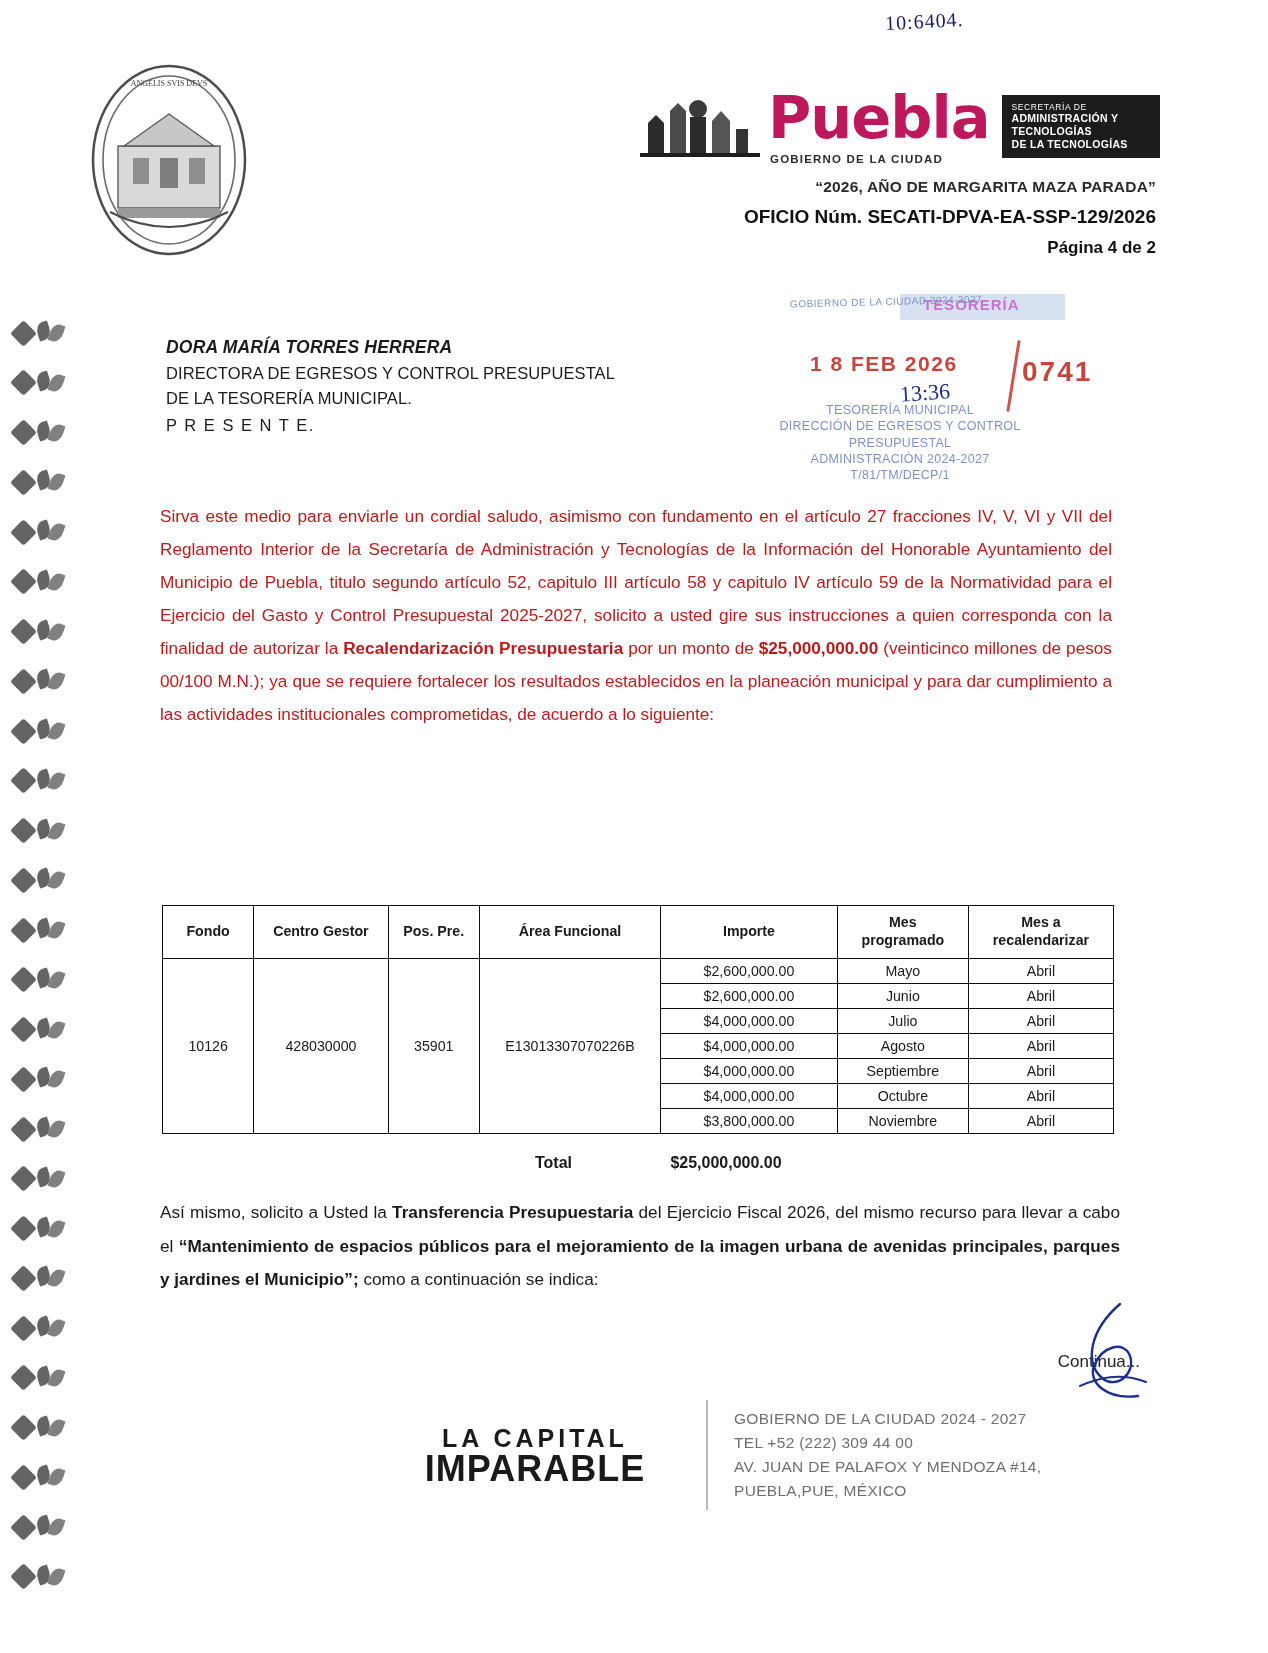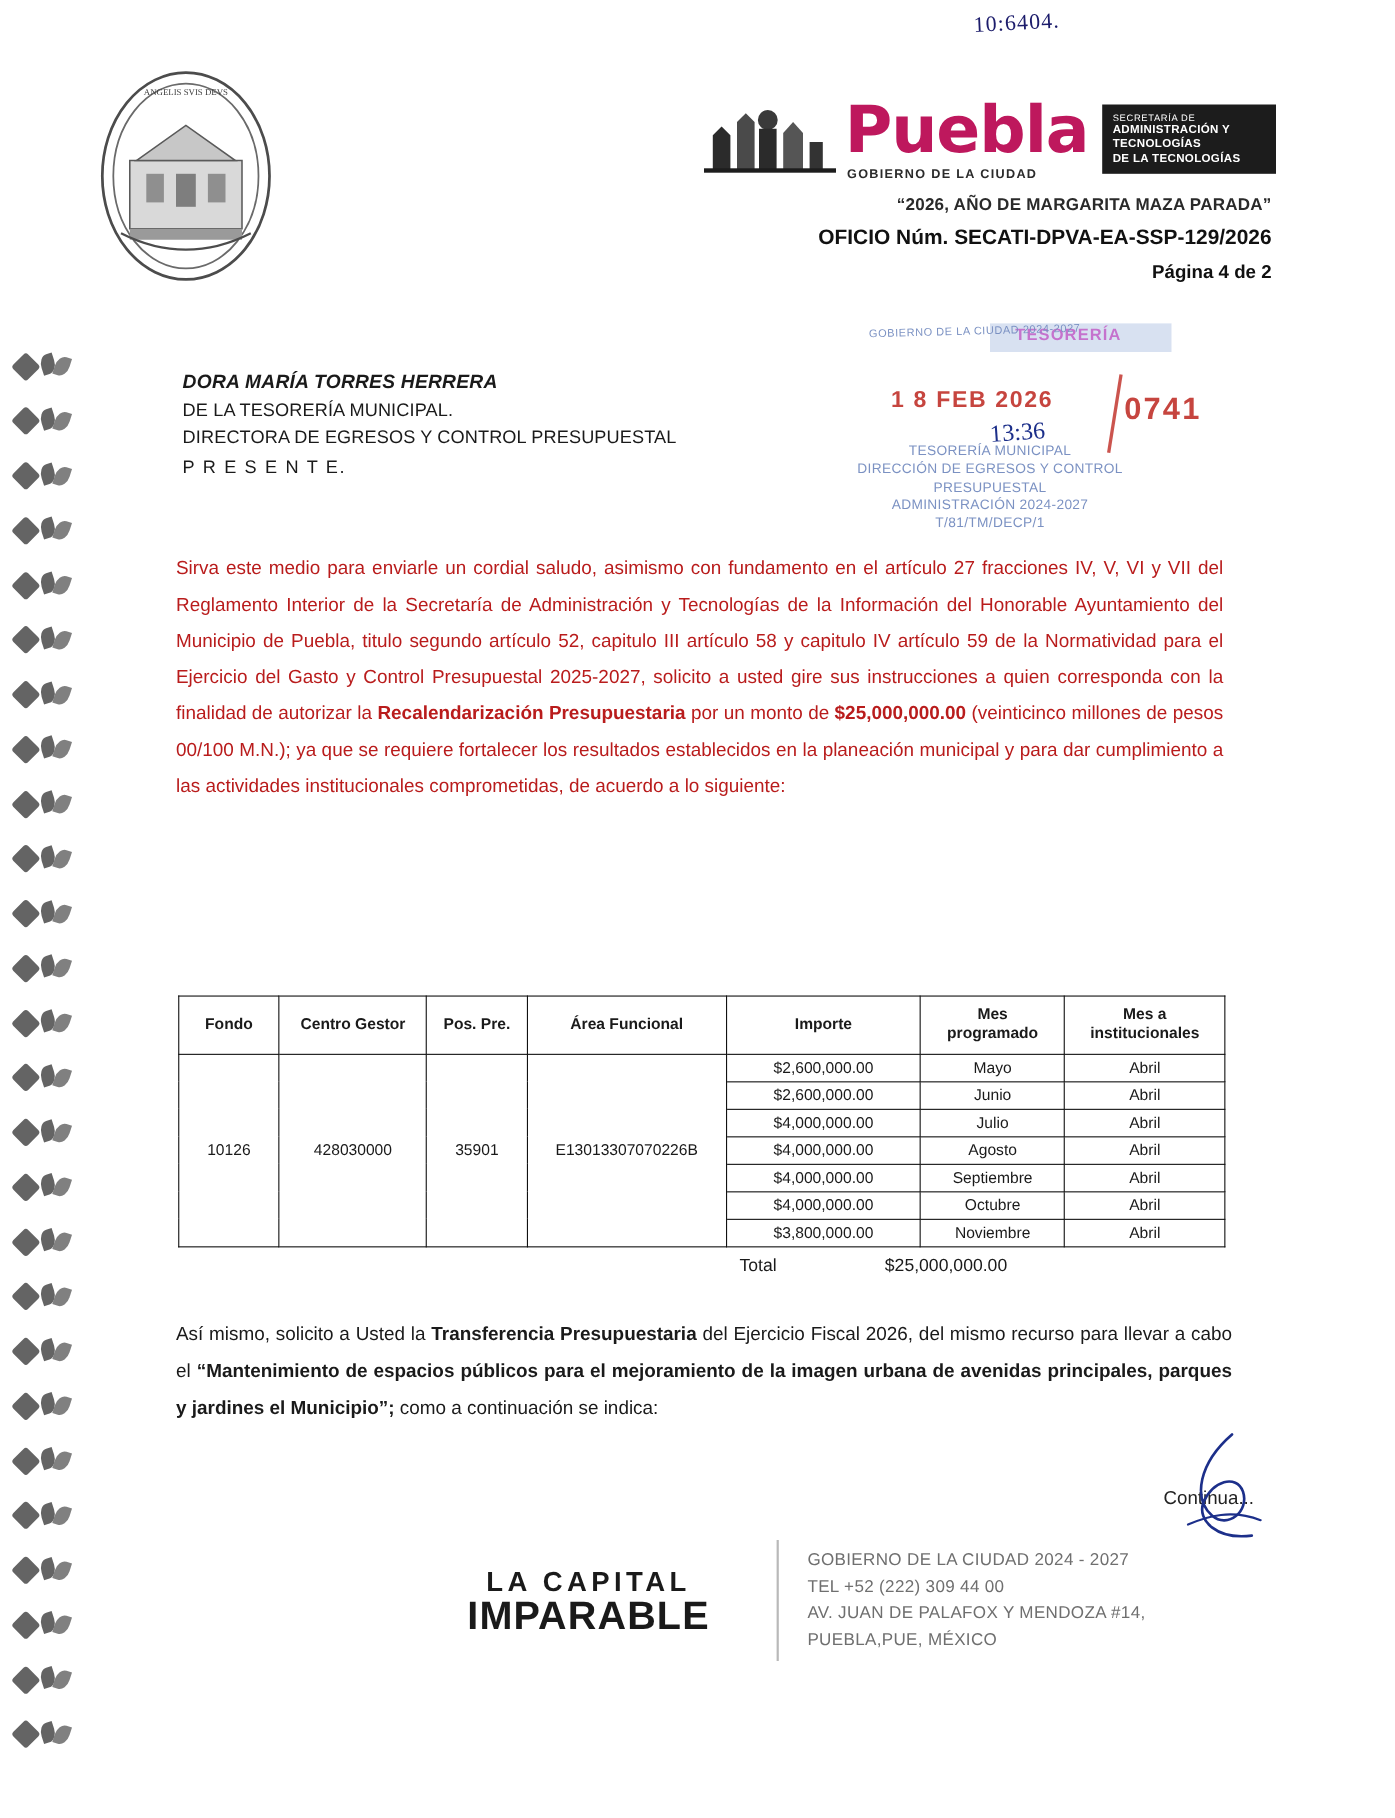--- a/index.html
+++ b/index.html
@@ -290,24 +290,23 @@
     border-right: 1.6px solid #111;
     border-top: 1px solid #111;
     border-bottom: 1px solid #111;
     padding: 4px 6px;
     text-align: center;
   }
   table.budget td.outer-top { border-top: 1.6px solid #111; }
   table.budget td.outer-bottom { border-bottom: 1.6px solid #111; }
   .total-row {
     display: flex;
-    margin-top: 8px;
+    margin-top: 20px;
     font-size: 16px;
-    font-weight: normal;
-    justify-content: center;
+    font-weight: bold;
   }
   .total-row .t-label {
     width: 410px;
     text-align: right;
     padding-right: 34px;
   }
   .total-row .t-value {
     width: 240px;
     text-align: center;
   }
@@ -545,22 +544,22 @@
 ADMINISTRACIÓN 2024-2027
 T/81/TM/DECP/1</div>
 </div>
 <div class="stamp-hand-slash"></div>
 <div class="stamp-red-date">1 8 FEB 2026</div>
 <div class="stamp-red-num">0741</div>
 <div class="stamp-hand-time">13:36</div>
 
 <div class="recipient">
   <div class="r-name">DORA MARÍA TORRES HERRERA</div>
+  <div class="r-line">DIRECTORA DE EGRESOS Y CONTROL PRESUPUESTAL</div>
   <div class="r-line">DE LA TESORERÍA MUNICIPAL.</div>
-  <div class="r-line">DIRECTORA DE EGRESOS Y CONTROL PRESUPUESTAL</div>
   <div class="r-present">P R E S E N T E.</div>
 </div>
 
 <div class="body-text">
   <span>Sirva este medio para enviarle un cordial saludo, asimismo con fundamento en el artículo 27 fracciones IV, V, VI y VII del Reglamento Interior de la Secretaría de Administración y Tecnologías de la Información del Honorable Ayuntamiento del Municipio de Puebla, titulo segundo artículo 52, capitulo III artículo 58 y capitulo IV artículo 59 de la Normatividad para el Ejercicio del Gasto y Control Presupuestal 2025-2027, solicito a usted gire sus instrucciones a quien corresponda con la finalidad de autorizar la </span><b>Recalendarización Presupuestaria</b><span> por un monto de  </span><b>$25,000,000.00</b><span> (veinticinco millones de pesos 00/100 M.N.); ya que se requiere fortalecer los resultados establecidos en la planeación municipal y para dar cumplimiento a las actividades institucionales comprometidas,  de acuerdo a lo siguiente:</span>
 </div>
 
 <div class="table-wrap">
   <table class="budget">
     <thead>
@@ -569,21 +568,21 @@
         <th style="width:138px">Centro Gestor</th>
         <th style="width:92px">Pos. Pre.</th>
         <th style="width:182px">Área Funcional</th>
         <th style="width:186px">Importe</th>
         <th style="width:132px">
           <div>Mes</div>
           <div>programado</div>
         </th>
         <th style="width:146px">
           <div>Mes a</div>
-          <div>institucionales</div>
+          <div>recalendarizar</div>
         </th>
       </tr>
     </thead>
     <tbody id="table-body">
         <tr>
           <td rowspan="7" class="outer-top outer-bottom">10126</td>
           <td rowspan="7" class="outer-top outer-bottom">428030000</td>
           <td rowspan="7" class="outer-top outer-bottom">35901</td>
           <td rowspan="7" class="outer-top outer-bottom">E13013307070226B</td>
           <td class="outer-top">$2,600,000.00</td>

